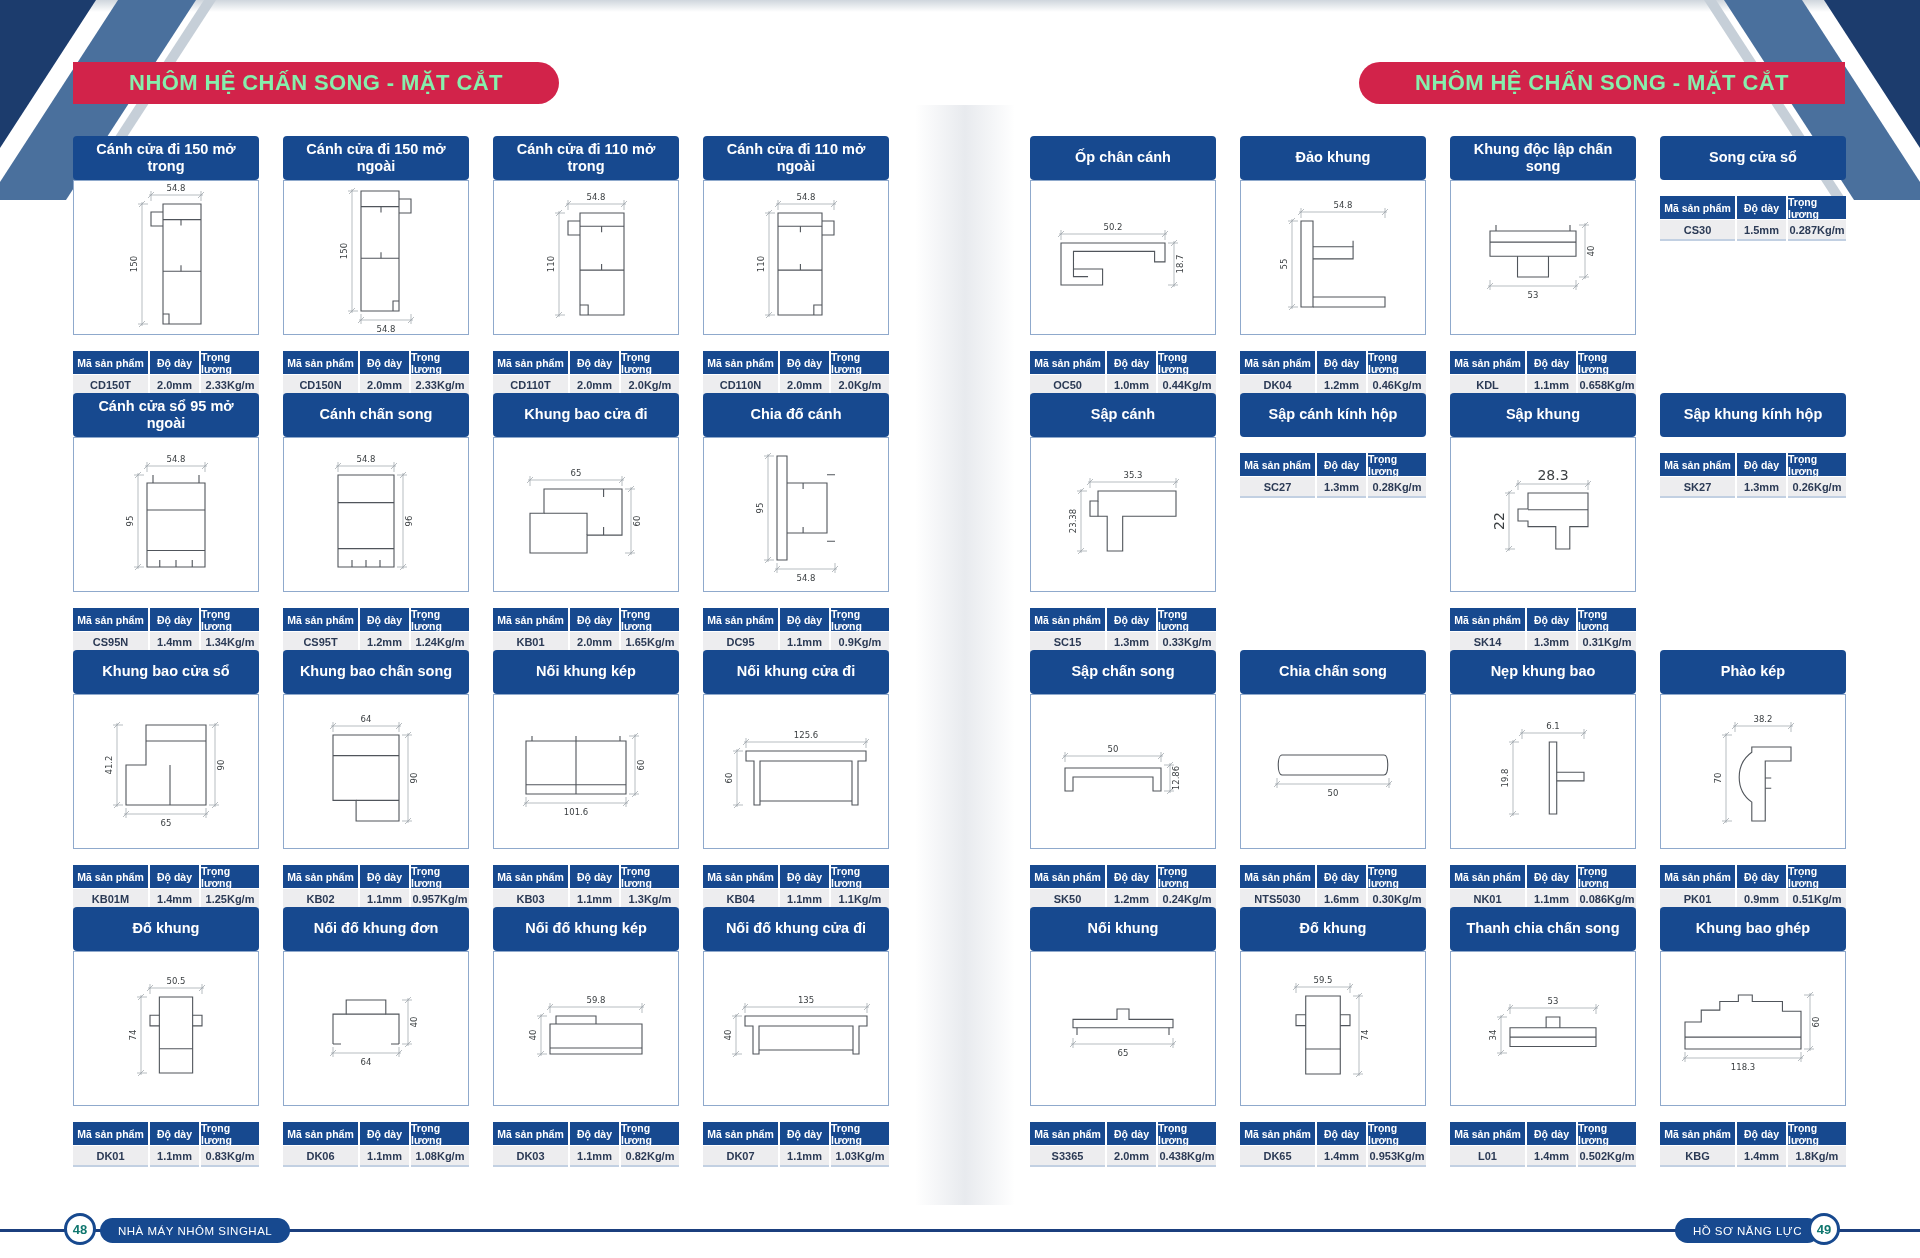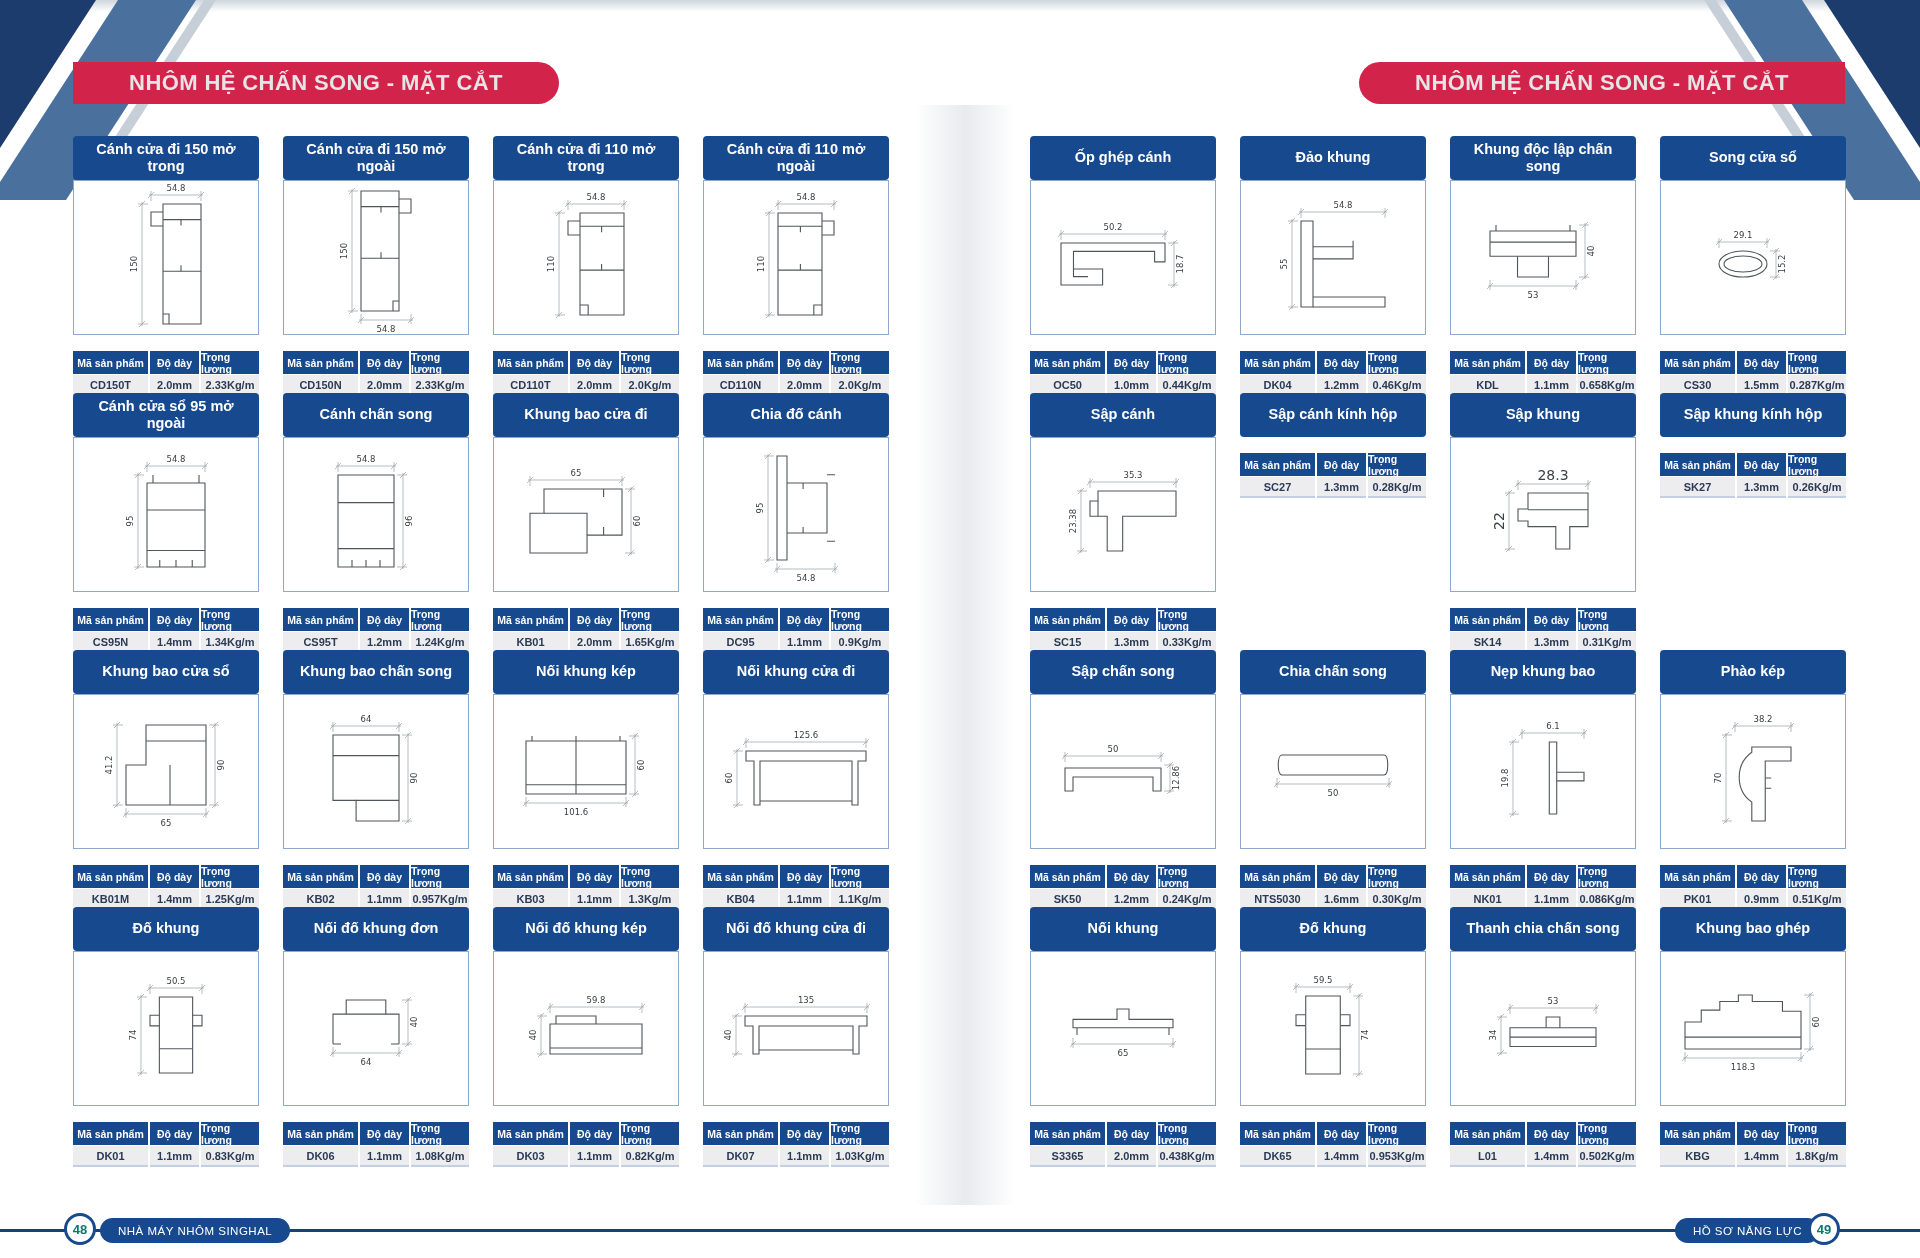--- a/index.html
+++ b/index.html
@@ -4,21 +4,21 @@
 <style>
   html,body{margin:0;padding:0}
   body{width:1920px;height:1258px;position:relative;background:#fff;overflow:hidden;
        font-family:"Liberation Sans","DejaVu Sans",sans-serif;}
   .sheet{position:absolute;inset:0}
   .top-edge{position:absolute;top:0;left:0;right:0;height:12px;
             background:linear-gradient(#cfd6dd,rgba(255,255,255,0));}
   .corner{position:absolute;top:0}
   .corner.left{left:0}
   .corner.right{right:0;transform:scaleX(-1)}
-  .banner{position:absolute;top:62px;height:42px;background:#d2234a;color:#e5e5e5;
+  .banner{position:absolute;top:62px;height:42px;background:#d2234a;color:#86efac;
           font-weight:bold;font-size:22px;letter-spacing:.4px;
           display:flex;align-items:center;justify-content:center;z-index:5}
   .banner-left{left:73px;width:486px;border-radius:0 21px 21px 0}
   .banner-right{right:75px;width:486px;border-radius:21px 0 0 21px}
   .gutter{position:absolute;left:915px;top:105px;width:100px;height:1100px;
           background:linear-gradient(90deg,rgba(0,0,0,0),rgba(110,125,150,.16) 50%,rgba(0,0,0,0));}
   .page-col{position:absolute;top:136px;width:816px;display:grid;
             grid-template-columns:repeat(4,186px);column-gap:24px;row-gap:2px;
             grid-auto-rows:255px}
   #page-left{left:73px}
@@ -641,21 +641,21 @@
         </div>
         <div class="spec-vals">
           <span class="cw1">DK07</span>
           <span class="cw2">1.1mm</span>
           <span class="cw3">1.03Kg/m</span>
         </div>
       </div>
     </div>
   <div id="page-right" class="page-col">
       <div class="card">
-        <div class="card-title">Ốp ghép cánh</div>
+        <div class="card-title">Ốp chân cánh</div>
         <div class="card-drawing">
           <svg viewBox="0 0 184 153" xmlns="http://www.w3.org/2000/svg">
             <g class="prof" transform="translate(30,62)">
               <path d="M0 0 H104 V18.900000000000002 H93.60000000000001 V8.4 H12.48 V26.04 H41.6 V42 H0 Z"></path>
               <path d="M12.48 26.04 V33.6 H27.04"></path>
             </g>
             <line class="dl" x1="30" y1="59" x2="30" y2="49"></line>
             <line class="dl" x1="134" y1="59" x2="134" y2="49"></line>
             <line class="dl" x1="28" y1="53" x2="136" y2="53"></line>
             <line class="dl" x1="27" y1="56" x2="33" y2="50"></line>
@@ -745,40 +745,20 @@
           <span class="cw3">Trọng lượng</span>
         </div>
         <div class="spec-vals">
           <span class="cw1">KDL</span>
           <span class="cw2">1.1mm</span>
           <span class="cw3">0.658Kg/m</span>
         </div>
       </div>
       <div class="card">
         <div class="card-title">Song cửa sổ</div>
-        <div class="card-drawing">
-          <svg viewBox="0 0 184 153" xmlns="http://www.w3.org/2000/svg">
-            <g class="prof" transform="translate(58,70)">
-              <ellipse cx="24" cy="13" rx="24" ry="13"></ellipse>
-              <ellipse cx="24" cy="13" rx="19" ry="8"></ellipse>
-            </g>
-            <line class="dl" x1="58" y1="67" x2="58" y2="57"></line>
-            <line class="dl" x1="106" y1="67" x2="106" y2="57"></line>
-            <line class="dl" x1="56" y1="61" x2="108" y2="61"></line>
-            <line class="dl" x1="55" y1="64" x2="61" y2="58"></line>
-            <line class="dl" x1="103" y1="64" x2="109" y2="58"></line>
-            <text class="dt" font-size="8.5" text-anchor="middle" x="82" y="57">29.1</text>
-            <line class="dl" x1="109" y1="70" x2="119" y2="70"></line>
-            <line class="dl" x1="109" y1="96" x2="119" y2="96"></line>
-            <line class="dl" x1="115" y1="68" x2="115" y2="98"></line>
-            <line class="dl" x1="112" y1="73" x2="118" y2="67"></line>
-            <line class="dl" x1="112" y1="99" x2="118" y2="93"></line>
-            <text class="dt" font-size="8.5" text-anchor="middle" transform="rotate(-90 124 83)" x="124" y="83">15.2</text>
-          </svg>
-        </div>
         <div class="spec-head">
           <span class="cw1">Mã sản phẩm</span>
           <span class="cw2">Độ dày</span>
           <span class="cw3">Trọng lượng</span>
         </div>
         <div class="spec-vals">
           <span class="cw1">CS30</span>
           <span class="cw2">1.5mm</span>
           <span class="cw3">0.287Kg/m</span>
         </div>

